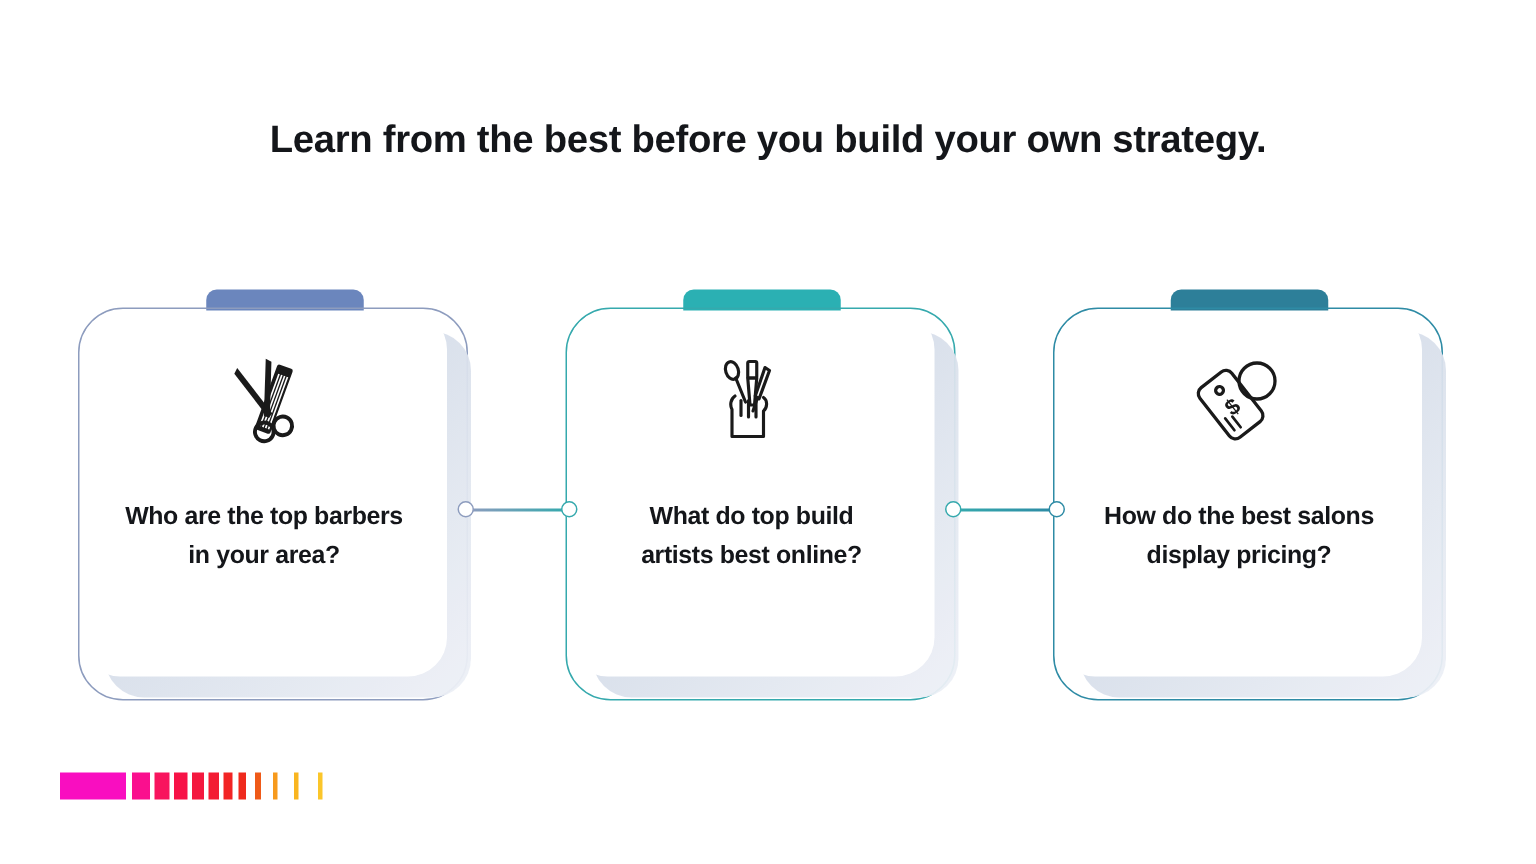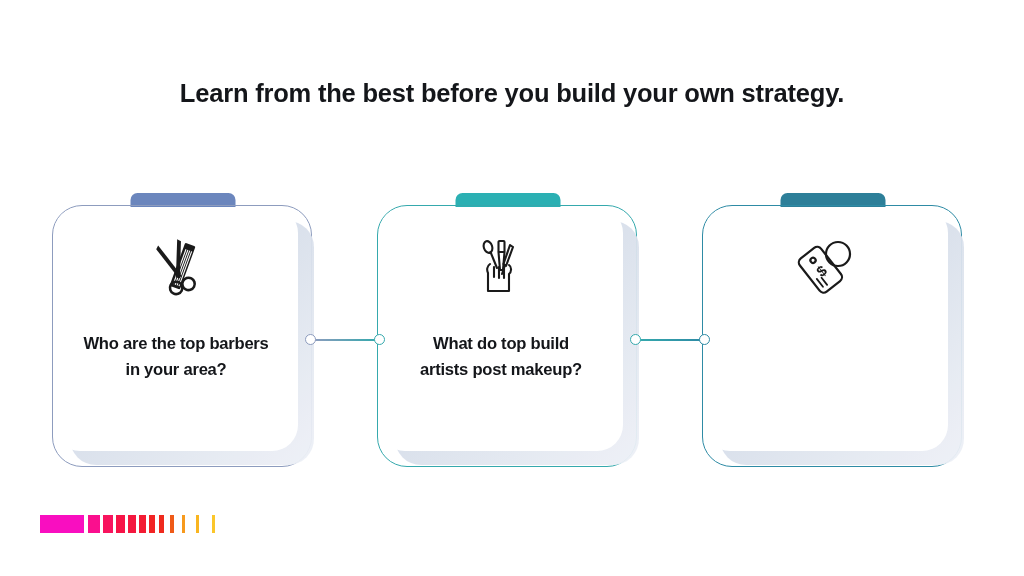--- a/index.html
+++ b/index.html
@@ -45,21 +45,21 @@
     width: 1024px;
     height: 576px;
   }
 
   .card-unit {
     position: absolute;
     top: 193px;
     width: 262px;
     height: 276px;
   }
-  .card-unit.u0 { left: 52px; }
+  .card-unit.u0 { left: 52px; padding-left: 13px; }
   .card-unit.u1 { left: 377px; }
   .card-unit.u2 { left: 702px; }
 
   
   .card-tab {
     position: absolute;
     left: 50%;
     transform: translateX(-50%);
     top: 0px;
     width: 105px;
@@ -241,21 +241,21 @@
               <path d="M16 28 C13 30 12.5 34 14 37 L14 55 L35 55 L35 38
                        C37.5 36 38 31 35 29"></path>
               <path d="M20 31 L20 41"></path>
               <path d="M25 31 L25 42"></path>
               <path d="M30 31 L30 42"></path>
             </g>
           </svg>
         </div>
         <div class="card-text">
           <span>What do top build</span><br>
-          <span>artists post makeup?</span>
+          <span>artists best online?</span>
         </div>
       </div>
     </div>
 
     <div class="card-unit u2">
       <div class="card-tab" style="background: rgb(45, 127, 153);"></div>
       <div class="card-outline" style="border-color: rgb(46, 139, 165);"></div>
       <div class="card-shade"></div>
       <div class="card-face">
         <div class="card-icon">
@@ -266,20 +266,24 @@
 
               <g transform="rotate(-38 30 32)">
                 <rect x="14" y="10" width="27" height="42" rx="5"></rect>
                 <circle cx="27.5" cy="19" r="2.6"></circle>
                 <text x="27.5" y="38" font-family="'Liberation Sans',sans-serif" font-size="15" font-weight="bold" fill="#1a1a1a" stroke="none" text-anchor="middle">$</text>
                 <line x1="19" y1="36" x2="19" y2="46" stroke-width="1.8"></line>
                 <line x1="23.5" y1="38" x2="23.5" y2="47" stroke-width="1.8"></line>
               </g>
             </g>
           </svg>
+        </div>
+        <div class="card-text">
+          <span>How do the best salons</span><br>
+          <span>display pricing?</span>
         </div>
       </div>
     </div>
 
     <div class="connector c0">
       <div class="conn-line g0"></div>
       <div class="conn-dot left"></div>
       <div class="conn-dot right"></div>
     </div>
 

